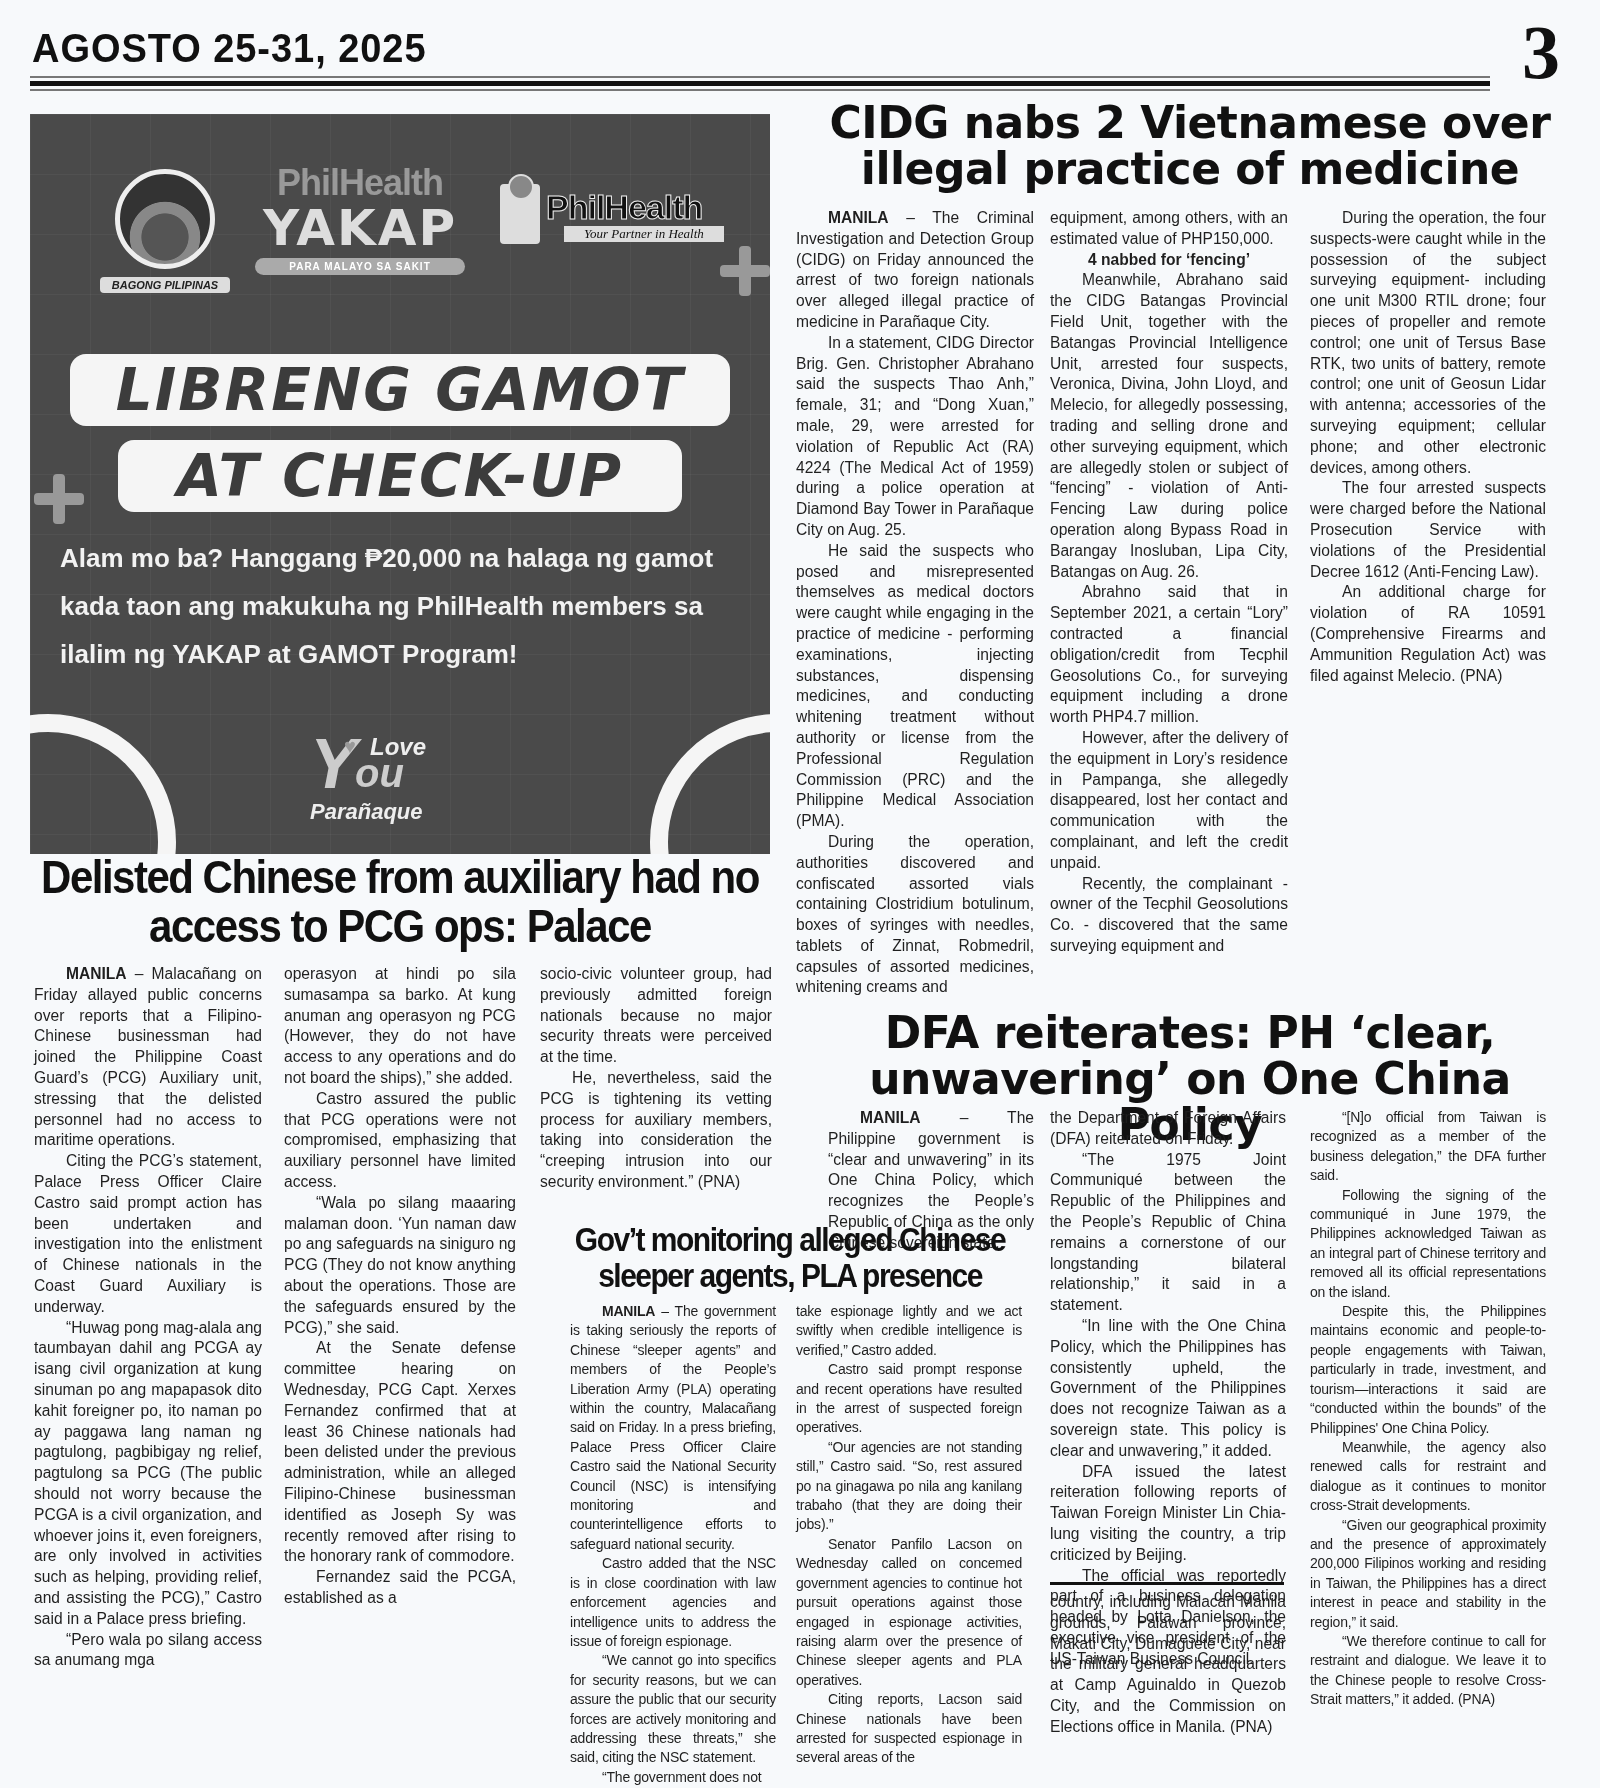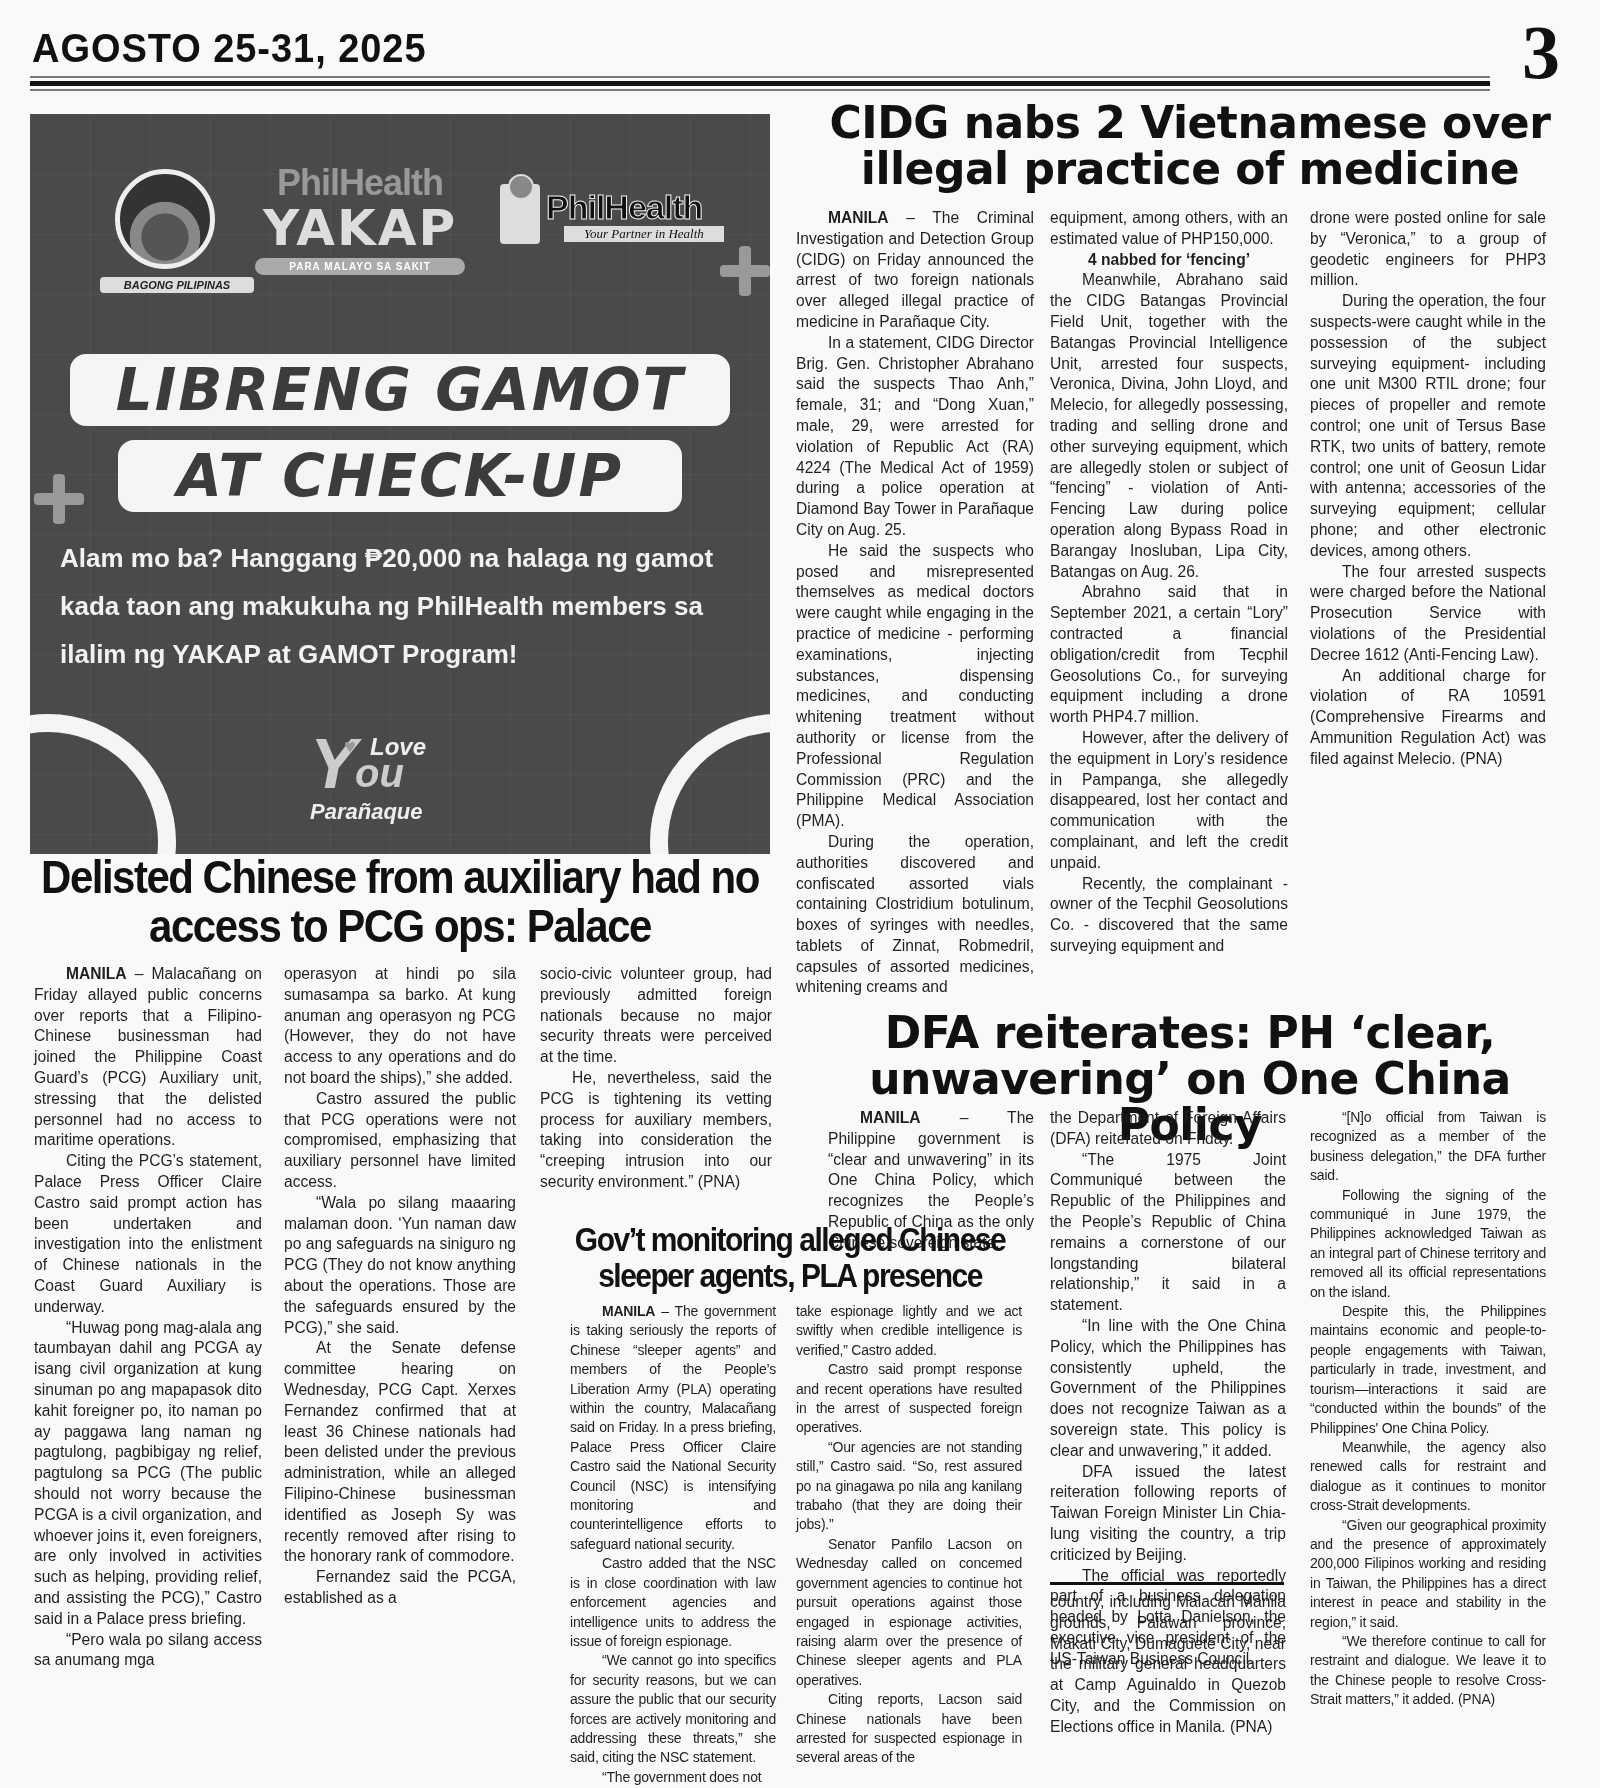--- a/index.html
+++ b/index.html
@@ -15,21 +15,21 @@
 
   
   .ad { left:30px; top:114px; width:740px; height:740px; background:#4a4a4a; overflow:hidden;
         background-image: linear-gradient(rgba(255,255,255,0.04) 1px, transparent 1px),
                           linear-gradient(90deg, rgba(255,255,255,0.04) 1px, transparent 1px);
         background-size: 60px 60px; }
   .ad-logo1 { left:70px; top:45px; width:130px; height:140px; }
   .ad-logo1 .emblem { position:absolute; left:15px; top:10px; width:100px; height:100px; border:5px solid #eee;
         border-radius:50%; background:radial-gradient(circle at 50% 70%, #555 0 30%, #888 31% 45%, #333 46%); box-sizing:border-box; }
   .ad-logo1 .label { position:absolute; left:0; top:118px; width:130px; text-align:center; font-size:11px; font-weight:bold;
-        background:#ddd; color:#222; border-radius:4px; padding:2px 12px; font-style:italic; }
+        background:#ddd; color:#222; border-radius:4px; padding:2px 0; font-style:italic; }
   .ad-yakap { left:225px; top:50px; width:210px; text-align:center; }
   .ad-yakap .ph { font-size:36px; font-weight:bold; color:#999; letter-spacing:-1px; line-height:38px; }
   .ad-yakap .yk { font-size:50px; font-weight:900; color:#ddd; letter-spacing:2px; line-height:52px; font-family:"DejaVu Sans", sans-serif; }
   .ad-yakap .tag { font-size:10px; font-weight:bold; color:#fff; background:#aaa; border-radius:10px; margin:4px 0 0; padding:3px 0; letter-spacing:1px; }
   .ad-ph2 { left:470px; top:60px; width:230px; height:80px; }
   .ad-ph2 .mark { position:absolute; left:0; top:10px; width:40px; height:60px; background:#ddd; border-radius:4px; }
   .ad-ph2 .dot { position:absolute; left:8px; top:0; width:22px; height:22px; background:#888; border-radius:50%; border:2px solid #ddd; }
   .ad-ph2 .name { position:absolute; left:46px; top:14px; font-size:34px; font-weight:bold; color:#111; -webkit-text-stroke:1px #eee; letter-spacing:-1px; }
   .ad-ph2 .slog { position:absolute; left:64px; top:52px; font-family:"Liberation Serif", serif; font-style:italic; font-size:13px; color:#111; background:#ddd; padding:0 20px; }
   .plus { width:50px; height:50px; }
@@ -131,21 +131,20 @@
 </div>
 <div class="abs col c-cidg2">
   <p style="text-indent:0">equipment, among others, with an estimated value of PHP150,000.</p>
   <p class="sub">4 nabbed for ‘fencing’</p>
   <p>Meanwhile, Abrahano said the CIDG Batangas Provincial Field Unit, together with the Batangas Provincial Intelligence Unit, arrested four suspects, Veronica, Divina, John Lloyd, and Melecio, for allegedly possessing, trading and selling drone and other surveying equipment, which are allegedly stolen or subject of “fencing” - violation of Anti- Fencing Law during police operation along Bypass Road in Barangay Inosluban, Lipa City, Batangas on Aug. 26.</p>
   <p>Abrahno said that in September 2021, a certain “Lory” contracted a financial obligation/credit from Tecphil Geosolutions Co., for surveying equipment including a drone worth PHP4.7 million.</p>
   <p>However, after the delivery of the equipment in Lory’s residence in Pampanga, she allegedly disappeared, lost her contact and communication with the complainant, and left the credit unpaid.</p>
   <p>Recently, the complainant - owner of the Tecphil Geosolutions Co. - discovered that the same surveying equipment and</p>
 </div>
 <div class="abs col c-cidg3">
-  <p style="text-indent:0">drone were posted online for sale by “Veronica,” to a group of geodetic engineers for PHP3 million.</p>
   <p>During the operation, the four suspects-were caught while in the possession of the subject surveying equipment- including one unit M300 RTIL drone; four pieces of propeller and remote control; one unit of Tersus Base RTK, two units of battery, remote control; one unit of Geosun Lidar with antenna; accessories of the surveying equipment; cellular phone; and other electronic devices, among others.</p>
   <p>The four arrested suspects were charged before the National Prosecution Service with violations of the Presidential Decree 1612 (Anti-Fencing Law).</p>
   <p>An additional charge for violation of RA 10591 (Comprehensive Firearms and Ammunition Regulation Act) was filed against Melecio. (PNA)</p>
 </div>
 
 <div class="abs hl hl-delisted">Delisted Chinese from auxiliary had no access to PCG ops: Palace</div>
 <div class="abs col c-del1">
   <p><b>MANILA</b> <span>– Malacañang on Friday allayed public concerns over reports that a Filipino-Chinese businessman had joined the Philippine Coast Guard’s (PCG) Auxiliary unit, stressing that the delisted personnel had no access to maritime operations.</span></p>
   <p>Citing the PCG’s statement, Palace Press Officer Claire Castro said prompt action has been undertaken and investigation into the enlistment of Chinese nationals in the Coast Guard Auxiliary is underway.</p>
   <p>“Huwag pong mag-alala ang taumbayan dahil ang PCGA ay isang civil organization at kung sinuman po ang mapapasok dito kahit foreigner po, ito naman po ay paggawa lang naman ng pagtulong, pagbibigay ng relief, pagtulong sa PCG (The public should not worry because the PCGA is a civil organization, and whoever joins it, even foreigners, are only involved in activities such as helping, providing relief, and assisting the PCG),” Castro said in a Palace press briefing.</p>

